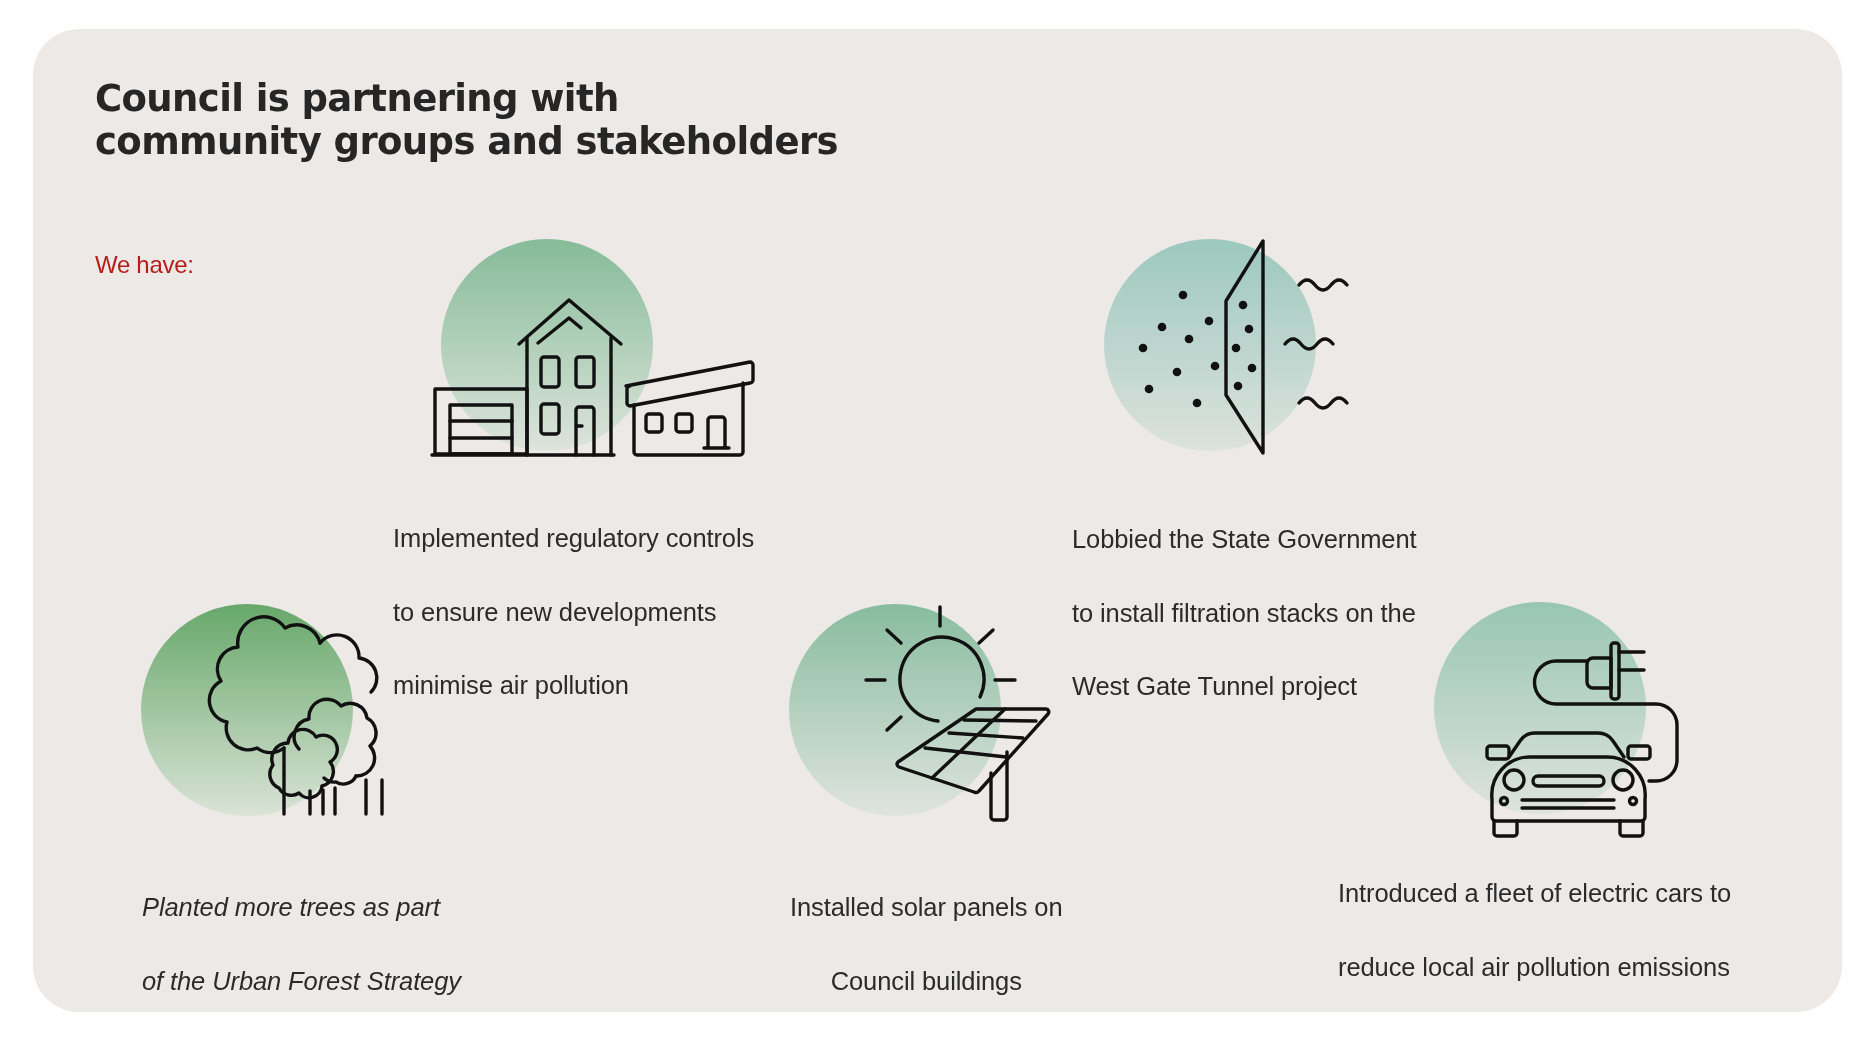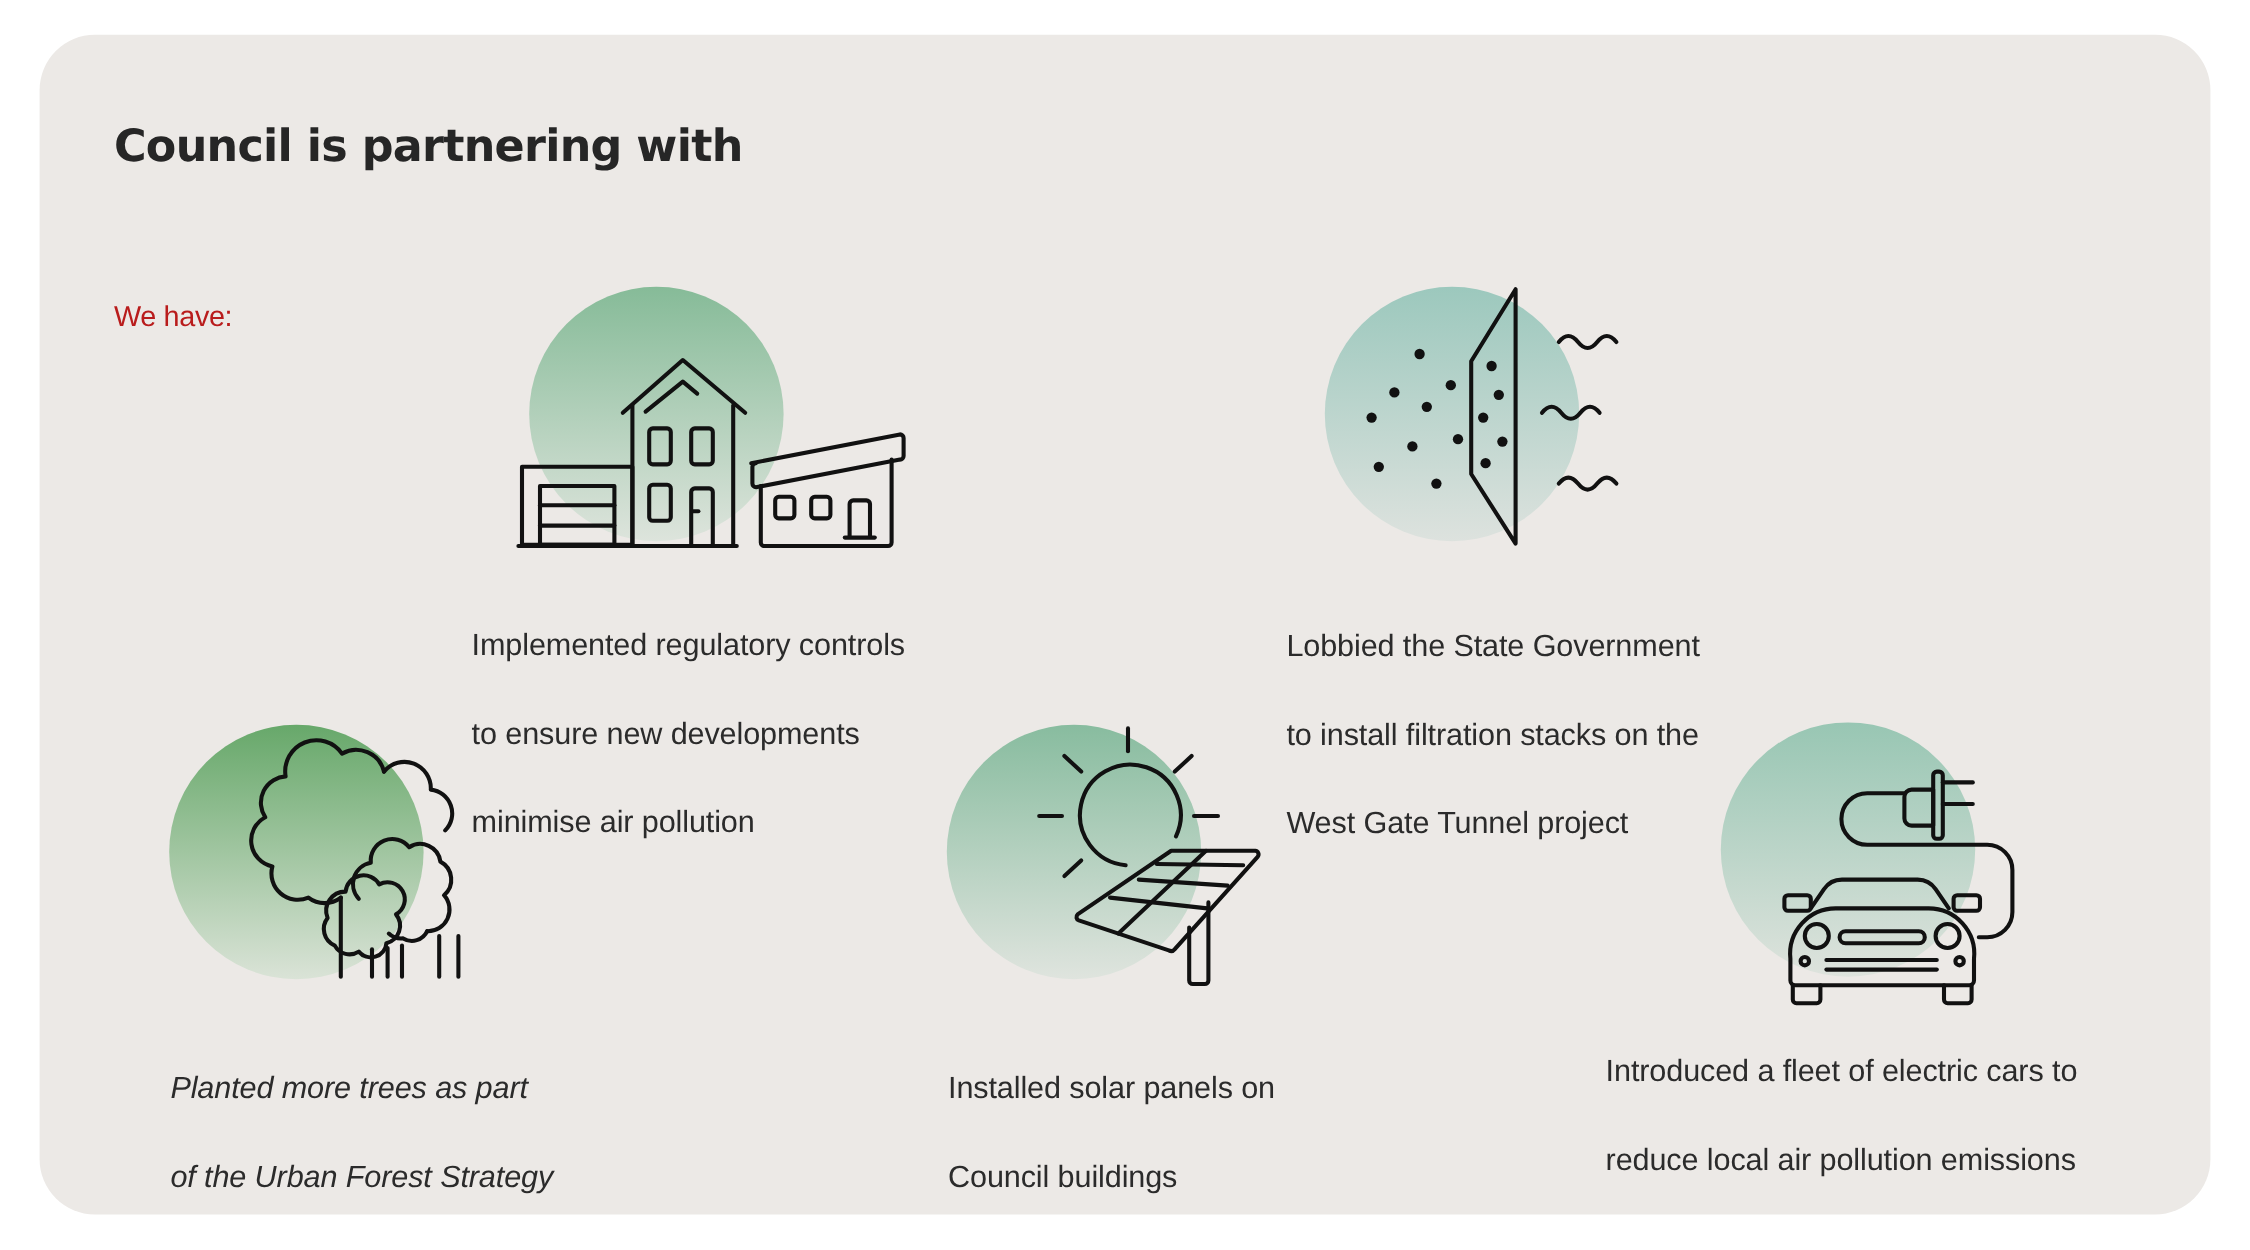--- a/index.html
+++ b/index.html
@@ -2,21 +2,21 @@
 <html><head>
 <meta charset="utf-8">
 <style>
   html, body { margin: 0; padding: 0; background: #ffffff; }
   body { width: 1875px; height: 1042px; position: relative; overflow: hidden; }
   .card {
     position: absolute; left: 33px; top: 29px; width: 1809px; height: 983px;
     background: #ece9e6; border-radius: 46px;
   }
   .title {
-    position: absolute; left: 95px; top: 100px; margin: 0;
+    position: absolute; left: 95px; top: 77px; margin: 0;
     font-family: "DejaVu Sans", sans-serif; font-weight: bold;
     font-size: 37px; line-height: 43px; color: #262626; letter-spacing: -0.6px;
   }
   .title span { display: block; }
   .intro {
     position: absolute; left: 95px; top: 251px;
     font-family: "Liberation Sans", sans-serif; font-size: 24px; color: #b91c1c;
     letter-spacing: -0.3px;
   }
   .caption {
@@ -27,20 +27,21 @@
   svg.icons { position: absolute; left: 0; top: 0; }
   .stroke { fill: none; stroke: #111; stroke-width: 3.4; stroke-linecap: round; stroke-linejoin: round; }
 </style>
 </head>
 <body>
 
 <div class="card"></div>
 
 <h1 class="title">
   <span>Council is partnering with</span>
+  <span>community groups and stakeholders</span>
 </h1>
 
 <div class="intro">We have:</div>
 
 <svg class="icons" width="1875" height="1042" viewBox="0 0 1875 1042">
   <defs>
     <linearGradient id="gSage" x1="0" y1="0" x2="0" y2="1">
       <stop offset="0" stop-color="#86bb98"></stop>
       <stop offset="1" stop-color="#dde4dc"></stop>
     </linearGradient>
@@ -200,21 +201,21 @@
   <span>Lobbied the State Government</span>
   <span>to install filtration stacks on the</span>
   <span>West Gate Tunnel project</span>
 </div>
 
 <div class="caption" style="left:142px; top:849px;font-style:italic;">
   <span>Planted more trees as part</span>
   <span>of the Urban Forest Strategy</span>
 </div>
 
-<div class="caption" style="left:790px; top:849px;">
+<div class="caption" style="left:790px; top:849px;text-align:center;">
   <span>Installed solar panels on</span>
   <span>Council buildings</span>
 </div>
 
 <div class="caption" style="left:1338px; top:835px;">
   <span>Introduced a fleet of electric cars to</span>
   <span>reduce local air pollution emissions</span>
 </div>
 
 </body></html>

